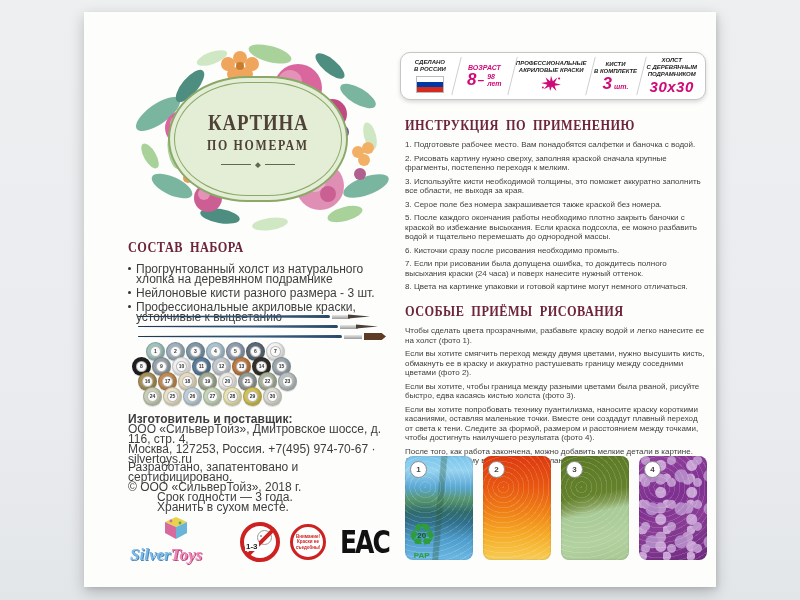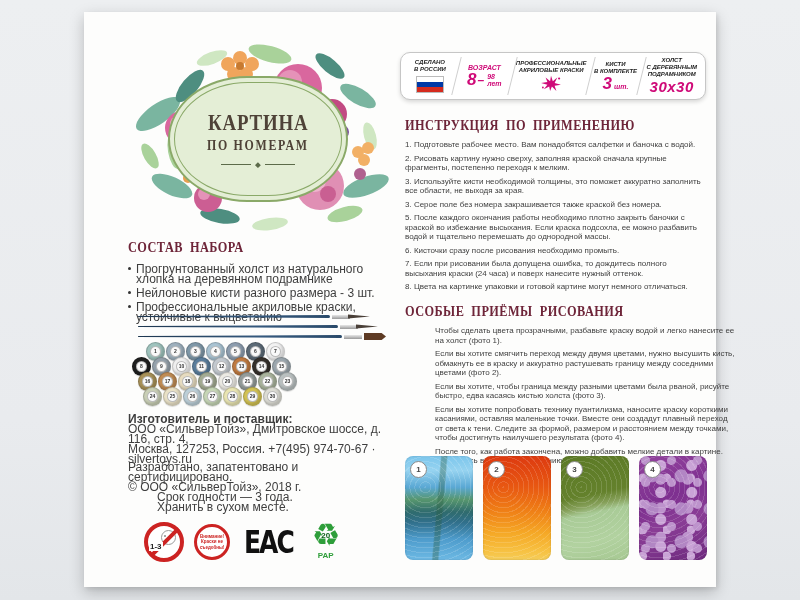--- a/index.html
+++ b/index.html
@@ -239,21 +239,21 @@
     <div class="body-t instr-item">1. Подготовьте рабочее место. Вам понадобятся салфетки и баночка с водой.</div>
         <div class="body-t instr-item">2. Рисовать картину нужно сверху, заполняя краской сначала крупные фрагменты, постепенно переходя к мелким.</div>
         <div class="body-t instr-item">3. Используйте кисти необходимой толщины, это поможет аккуратно заполнить все области, не выходя за края.</div>
         <div class="body-t instr-item">3. Серое поле без номера закрашивается также краской без номера.</div>
         <div class="body-t instr-item">5. После каждого окончания работы необходимо плотно закрыть баночки с краской во избежание высыхания. Если краска подсохла, ее можно разбавить водой и тщательно перемешать до однородной массы.</div>
         <div class="body-t instr-item">6. Кисточки сразу после рисования необходимо промыть.</div>
         <div class="body-t instr-item">7. Если при рисовании была допущена ошибка, то дождитесь полного высыхания краски (24 часа) и поверх нанесите нужный оттенок.</div>
         <div class="body-t instr-item">8. Цвета на картинке упаковки и готовой картине могут немного отличаться.</div>
       </div>
     <div class="sec-h abs" style="left:0;top:292px;">ОСОБЫЕ ПРИЁМЫ РИСОВАНИЯ</div>
-    <div class="abs" style="left:0;top:314px;width:301px;margin-left:30px;">
+    <div class="abs" style="left:0;top:314px;width:301px;">
 
     <div class="body-t tech-p">Чтобы сделать цвета прозрачными, разбавьте краску водой и легко нанесите ее на холст (фото 1).</div>
         <div class="body-t tech-p">Если вы хотите смягчить переход между двумя цветами, нужно высушить кисть, обмакнуть ее в краску и аккуратно растушевать границу между соседними цветами (фото 2).</div>
         <div class="body-t tech-p">Если вы хотите, чтобы граница между разными цветами была рваной, рисуйте быстро, едва касаясь кистью холста (фото 3).</div>
         <div class="body-t tech-p">Если вы хотите попробовать технику пуантилизма, наносите краску короткими касаниями, оставляя маленькие точки. Вместе они создадут плавный переход от света к тени. Следите за формой, размером и расстоянием между точками, чтобы достигнуть наилучшего результата (фото 4).</div>
         <div class="body-t tech-p">После того, как работа закончена, можно добавить мелкие детали в картине. Доверьтесь вашему воображению и таланту.</div>
       </div>
   </div>
 
   <div class="swatches">
@@ -420,20 +420,30 @@
   <div>Разработано, запатентовано и сертифицировано.</div>
       <div>© ООО «СильверТойз», 2018 г.</div>
     </div>
   <div class="abs body-t" style="left:44px;top:480px;width:270px;margin-left:29px;">
 
   <div>Срок годности — 3 года.</div>
       <div>Хранить в сухом месте.</div>
     </div>
 
   <div class="logos">
+    <div class="brand">
+      <svg width="24" height="24" viewBox="0 0 24 24">
+        <polygon points="12,0 23,5 12,10 1,5" fill="#e8d44c"></polygon>
+        <polygon points="1,5 12,10 12,22 1,16" fill="#d66a9c"></polygon>
+        <polygon points="23,5 12,10 12,22 23,16" fill="#6ab4d8"></polygon>
+        <circle cx="7" cy="4" r="1.4" fill="#d66a9c"></circle>
+          <circle cx="16" cy="6" r="1.4" fill="#5aa05a"></circle>
+      </svg>
+      <div class="brand-t"><span class="w1">Silver</span><span class="w2">Toys</span></div>
+    </div>
     <div class="warn">
       <span class="baby">
           <i class="l"></i>
           <i class="r"></i>
         </span>
       <span class="age-txt">1-3</span>
     </div>
     <div class="warn2">
       <div>Внимание!</div>
       <div>Краски не</div>

